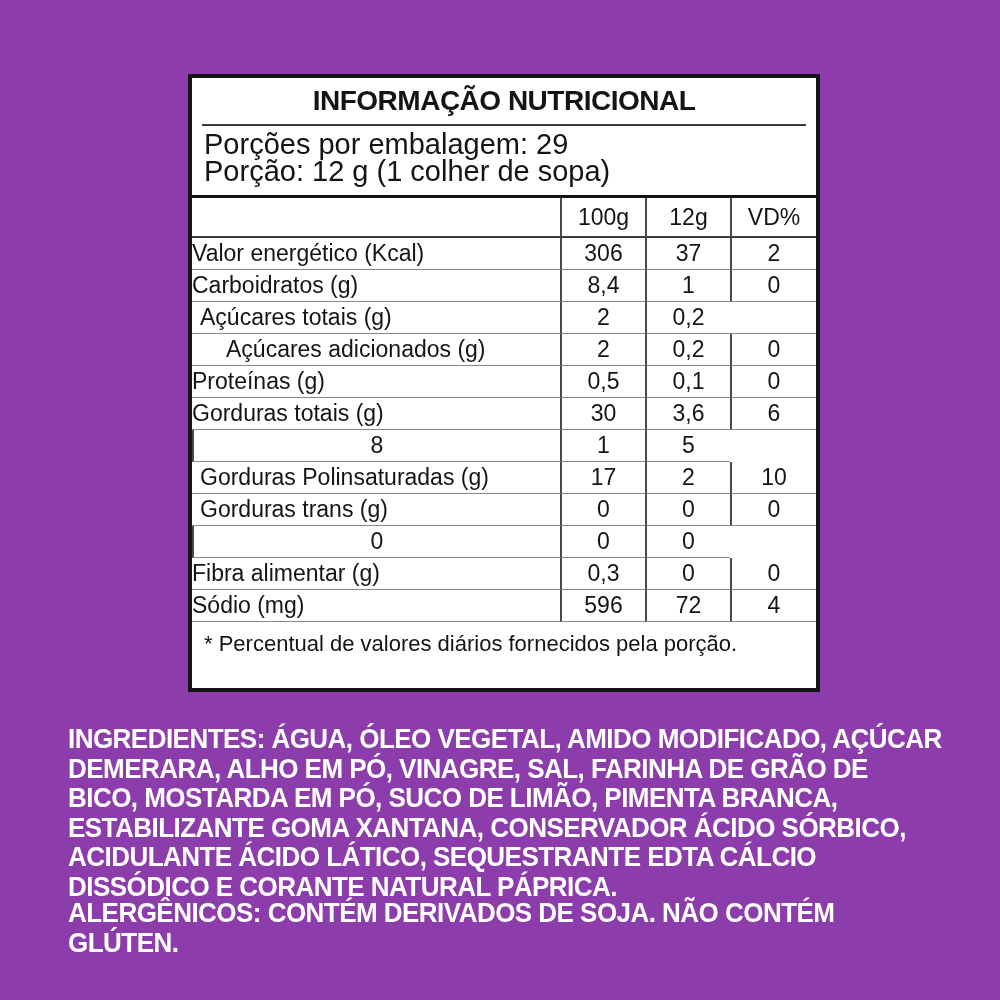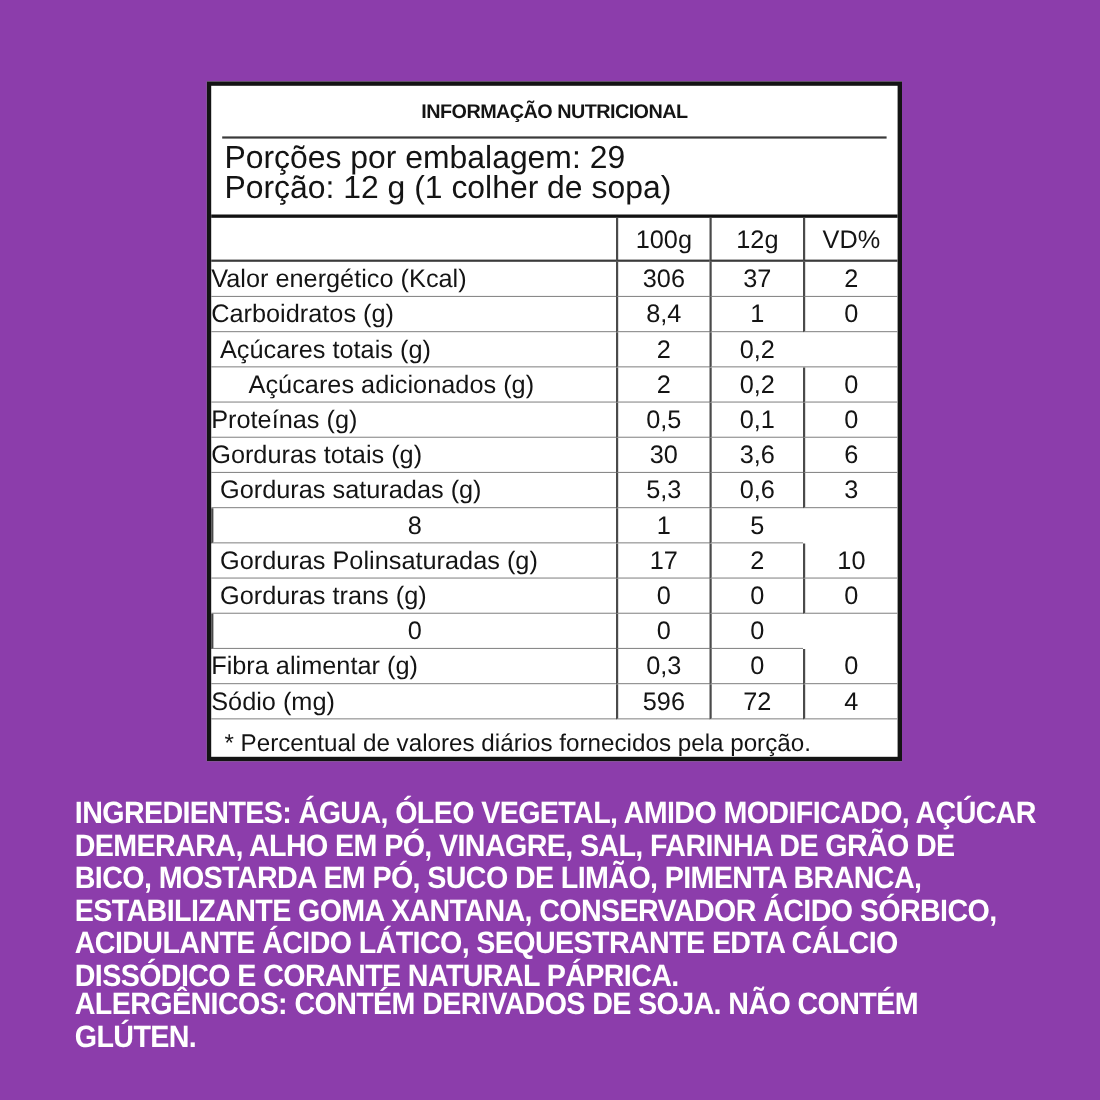--- a/index.html
+++ b/index.html
@@ -19,21 +19,21 @@
     top: 74px;
     width: 632px;
     height: 618px;
     background: #ffffff;
     border: 4px solid #141414;
     padding-top: 6px;
   }
   .nf-title {
     text-align: center;
     font-weight: bold;
-    font-size: 18px;
+    font-size: 28px;
     line-height: 34px;
     letter-spacing: -0.5px;
   }
   .thin-rule {
     border: none;
     border-top: 2px solid #3a3a3a;
     margin: 6px 10px 0 10px;
   }
   .portions {
     margin: 5px 12px 0 12px;
@@ -134,26 +134,20 @@
       <div class="td num col-border">0,1</div>
       <div class="td num col-border">0</div>
     </div>
     <div class="tr">
       <div class="td label ind0">Gorduras totais (g)</div>
       <div class="td num col-border">30</div>
       <div class="td num col-border">3,6</div>
       <div class="td num col-border">6</div>
     </div>
     <div class="tr">
-      <div class="td label ind1">Gorduras saturadas (g)</div>
-      <div class="td num col-border">5,3</div>
-      <div class="td num col-border">0,6</div>
-      <div class="td num col-border">3</div>
-    </div>
-    <div class="tr">
       <div class="td num col-border">8</div>
       <div class="td num col-border">1</div>
       <div class="td num col-border">5</div>
     </div>
     <div class="tr">
       <div class="td label ind1">Gorduras Polinsaturadas (g)</div>
       <div class="td num col-border">17</div>
       <div class="td num col-border">2</div>
       <div class="td num col-border">10</div>
     </div>

